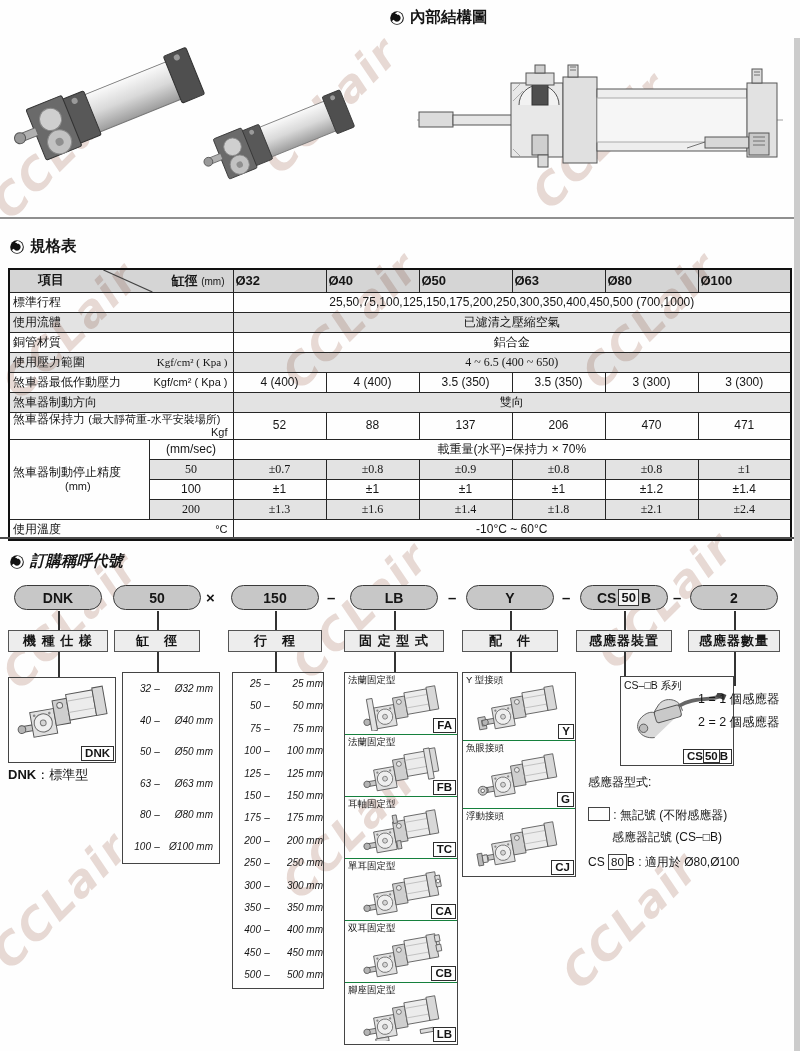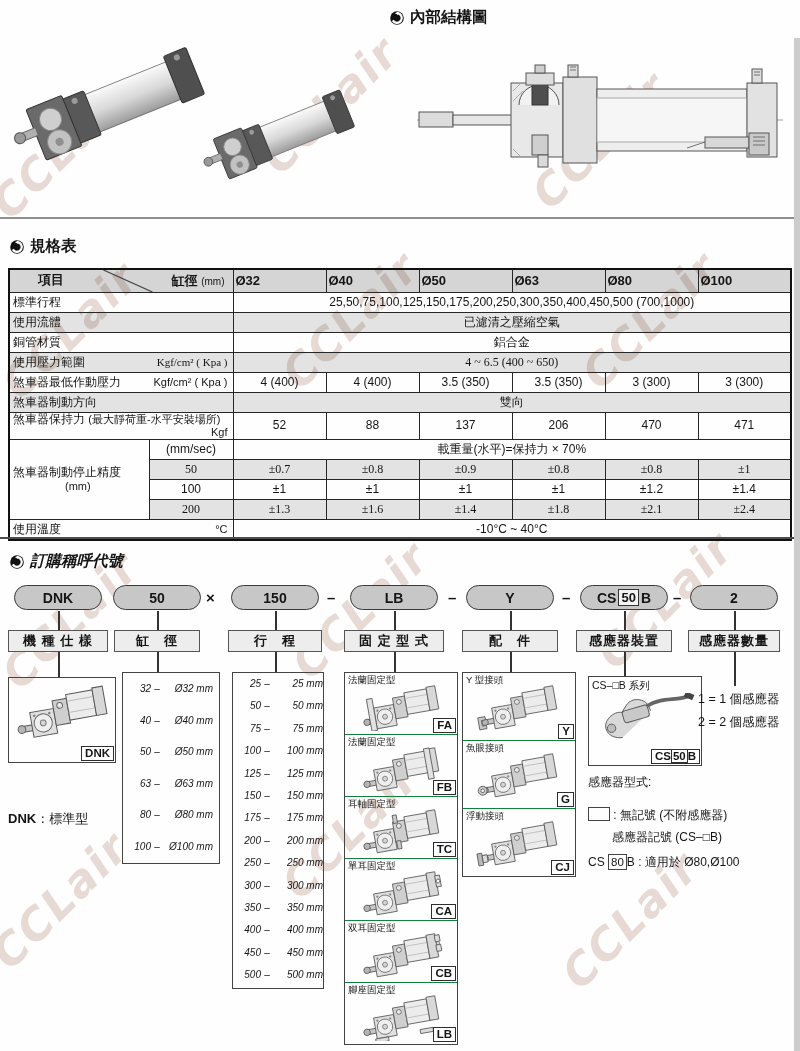--- a/index.html
+++ b/index.html
@@ -57,26 +57,26 @@
   .f3{left:228px;width:94px;} .f3 .v2{top:67px;height:20px;}
   .f4{left:344px;width:100px;}.f4 .v2{top:67px;height:20px;}
   .f5{left:462px;width:96px;} .f5 .v2{top:67px;height:20px;}
   .f6{left:576px;width:96px;} .f6 .v2{top:67px;height:24px;}
   .f7{left:688px;width:92px;} .f7 .v2{top:67px;height:34px;}
   .sep{position:absolute;top:589px;font-weight:bold;font-size:15px;z-index:2;}
   .sep1{left:206px;} .sep2{left:327px;} .sep3{left:448px;} .sep4{left:562px;} .sep5{left:673px;}
   
   .cbox{position:absolute;border:1.5px solid #444;z-index:2;background:transparent;}
   .model-box{left:8px;top:677px;width:106px;height:84px;}
-  .model-cap{position:absolute;left:8px;top:810px;font-size:13px;font-weight:bold;z-index:2;}
+  .model-cap{position:absolute;left:8px;top:766px;font-size:13px;font-weight:bold;z-index:2;}
   .bore-box{left:122px;top:672px;width:96px;height:190px;}
   .stroke-box{left:232px;top:672px;width:90px;height:315px;}
   .mount-box{left:344px;top:672px;width:112px;height:371px;}
   .acc-box{left:462px;top:672px;width:112px;height:203px;}
-  .sensor-box{left:588px;top:676px;width:112px;height:88px;}
+  .sensor-box{left:620px;top:676px;width:112px;height:88px;}
   .opt{white-space:nowrap;font-size:10px;font-style:italic;}
   .bore-box .opt{height:31.5px;line-height:31.5px;}
   .stroke-box .opt{height:22.4px;line-height:22.4px;}
   .oc{display:inline-block;width:28px;text-align:right;}
   .od{display:inline-block;width:12px;text-align:center;}
   .ov{display:inline-block;width:50px;text-align:right;}
   .mcell{position:relative;height:61px;border-bottom:1px solid #15803d;}
   .mount-box .mcell:last-child{border-bottom:none;height:60px;}
   .acc-box .mcell{height:67px;}
   .acc-box .mcell:last-child{border-bottom:none;}
@@ -294,21 +294,21 @@
           <td class="val">200</td>
           <td class="val">±1.3</td>
           <td class="val">±1.6</td>
           <td class="val">±1.4</td>
           <td class="val">±1.8</td>
           <td class="val">±2.1</td>
           <td class="val">±2.4</td>
         </tr>
         <tr>
           <td class="lab" colspan="2">使用溫度 <span class="unit">°C</span></td>
-          <td class="val" colspan="6">-10°C ~ 40°C</td>
+          <td class="val" colspan="6">-10°C ~ 60°C</td>
         </tr>
       </tbody>
   </table>
   <div class="hr hr2"></div>
 
   <div class="sec-title t-order">
     <span class="bullet-icon"><svg viewBox="0 0 14 14" width="14" height="14">
           <circle cx="7" cy="7" r="6.8" fill="#111"></circle>
           <path d="M7 2.2 A4.8 4.8 0 1 1 2.8 9.4" stroke="#fff" stroke-width="2.2" fill="none"></path>
           <path d="M8.4 0.4 L4.9 2.2 L8.4 4.0 Z" fill="#fff"></path>

